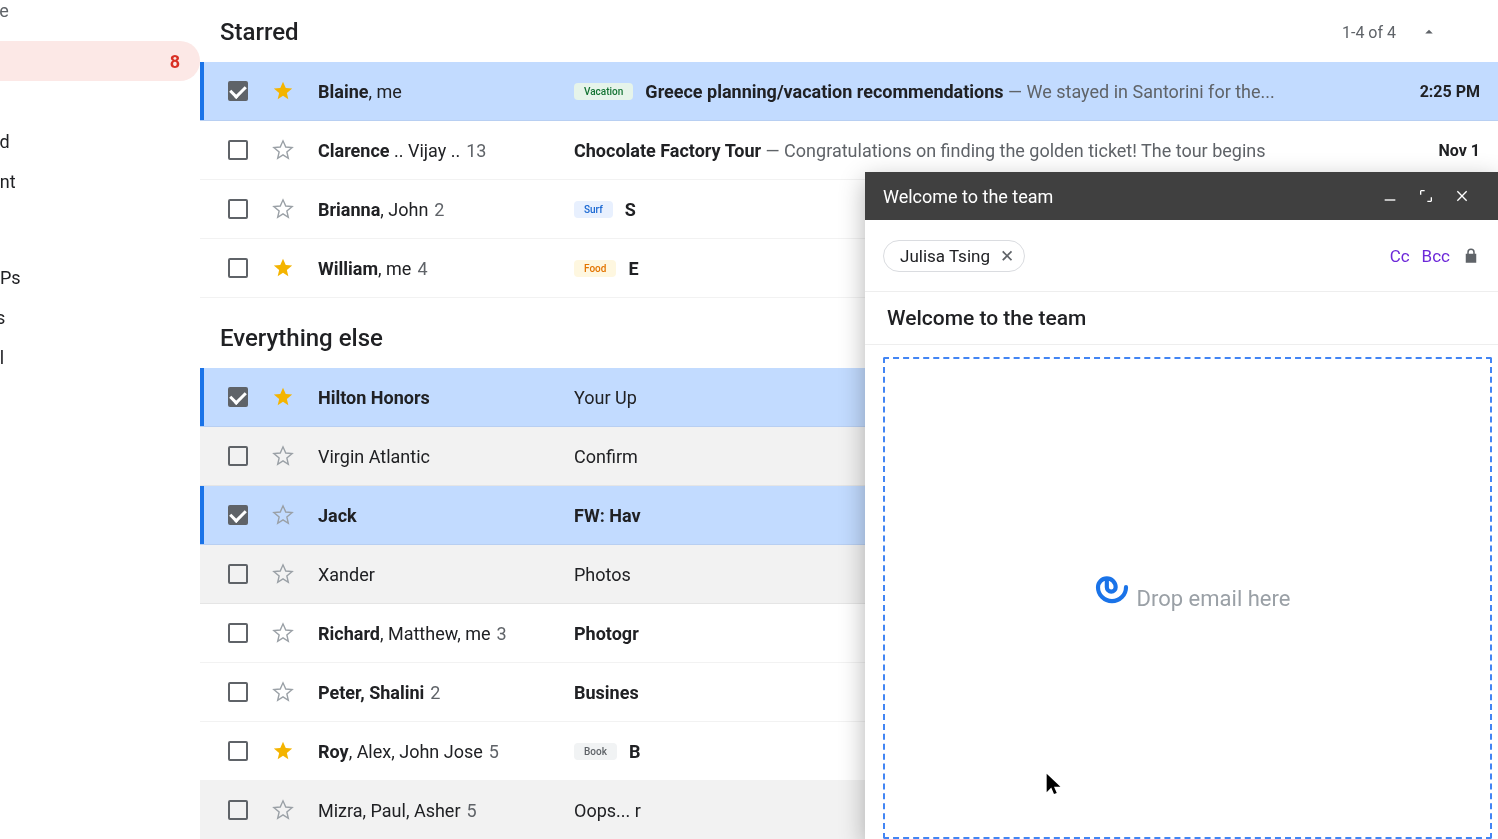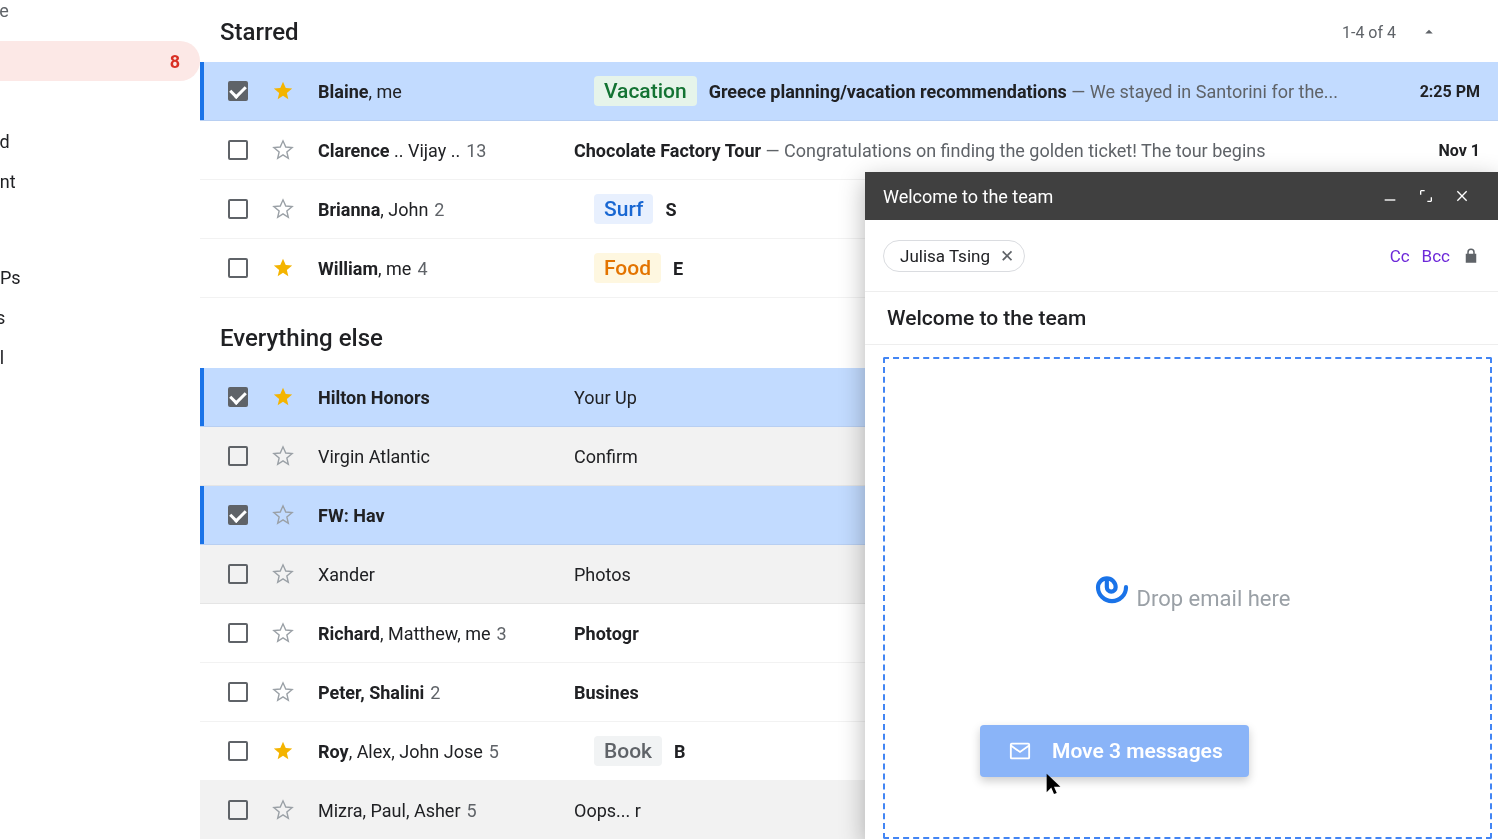--- a/index.html
+++ b/index.html
@@ -21,21 +21,21 @@
   .row.selected { background:#c2dbff; box-shadow: inset 4px 0 0 #1a73e8; }
   .row.shaded { background:#f2f2f2; }
   .cbx { width:20px; height:20px; border:2px solid #5f6368; border-radius:2px; margin-right:24px; display:flex; align-items:center; justify-content:center; flex-shrink:0;}
   .cbx.checked { background:#5f6368; }
   .cbx.checked::after { content:""; width:7px; height:12px; border:solid #fff; border-width:0 3px 3px 0; transform:rotate(45deg) translate(-1px,-1px); }
   .star { width:22px; height:22px; margin-right:24px; flex-shrink:0; }
   .senders { width:256px; flex-shrink:0; white-space:nowrap; overflow:hidden; }
   .senders .bold { font-weight:700; }
   .senders .count { color:#5f6368; font-weight:400; margin-left:6px; }
   .labels { display:flex; gap:6px; margin-right:12px; }
-  .chip { font-size:21px; padding:3px 10px; border-radius:4px; font-weight:500;margin-left:20px;}
+  .chip { font-size:10px; padding:3px 10px; border-radius:4px; font-weight:500;}
   .subject { font-weight:700; }
   .snippet { color:#5f6368; font-weight:400; }
   .time { margin-left:auto; font-weight:700; font-size:16px; white-space:nowrap; padding-left:20px;}
 
   .compose-window { position:absolute; top:172px; left:665px; right:0; bottom:0; background:#fff; box-shadow: 0 8px 24px rgba(0,0,0,0.3); display:flex; flex-direction:column;}
   .compose-header { background:#404040; color:#fff; height:48px; display:flex; align-items:center; padding:0 18px; font-size:18px;}
   .compose-header .spacer { flex:1; }
   .compose-header .hbtn { width:36px; display:flex; align-items:center; justify-content:center; color:#fff; }
   .to-row { display:flex; align-items:center; padding:10px 18px; border-bottom:1px solid #eee; height:72px;}
   .recipient { display:flex; align-items:center; border:1px solid #dadce0; border-radius:18px; padding:5px 10px 5px 16px; font-size:17px; gap:10px;}
@@ -174,20 +174,21 @@
           <span class="senders"><span>Virgin Atlantic</span></span>
           <span><span class="" style="font-weight:400;">Confirm</span><span class="snippet"></span></span>
         </div>
         <div class="row selected">
           <span class="cbx checked"></span>
           <span>
             <svg class="star" viewBox="0 0 24 24" fill="none" stroke="#9aa0a6" stroke-width="1.5">
               <path d="M12 17.3L6.2 21l1.6-6.8L2 9.3l7-.6L12 2l3 6.7 7 .6-5.8 4.9L17.8 21z"></path>
             </svg>
           </span>
+          <span class="senders"><span class="bold">Jack</span><span></span></span>
           <span><span class="subject" style="">FW: Hav</span><span class="snippet"></span></span>
         </div>
         <div class="row shaded">
           <span class="cbx"></span>
           <span>
             <svg class="star" viewBox="0 0 24 24" fill="none" stroke="#9aa0a6" stroke-width="1.5">
               <path d="M12 17.3L6.2 21l1.6-6.8L2 9.3l7-.6L12 2l3 6.7 7 .6-5.8 4.9L17.8 21z"></path>
             </svg>
           </span>
           <span class="senders"><span>Xander</span></span>
@@ -275,29 +276,20 @@
       </div>
       <div class="subject-row">Welcome to the team</div>
       <div class="body-area">
         <div class="dropzone">
           <span class="dz-icon">
             <svg width="52" height="40" viewBox="0 0 24 24" fill="none" stroke="#1a73e8" stroke-width="2.5" stroke-linecap="round">
                 <path d="M21 11.5a8.4 8.4 0 01-8.4 8.4A8.4 8.4 0 014.2 11.5 5.3 5.3 0 019.5 6.2 5.3 5.3 0 0114.8 11.5a2.6 2.6 0 01-5.3 0V7"></path>
               </svg>
           </span>
           <span class="dz-text">Drop email here</span>
-          <div class="drag-pill">
-            <span>
-              <svg width="28" height="22" viewBox="0 0 24 24" fill="none" stroke="#fff" stroke-width="2">
-                  <rect x="2" y="4" width="20" height="16" rx="1"></rect>
-                  <path d="M2 6l10 7 10-7"></path>
-                </svg>
-            </span>
-            <span>Move 3 messages</span>
-          </div>
           <span class="cursor">
             <svg width="22" height="28" viewBox="0 0 24 24" fill="#000">
                 <path d="M4 2l0 20 5-5 3 7 3-1-3-7 7 0z"></path>
               </svg>
           </span>
         </div>
       </div>
     </div>
   </div>
 </div>

